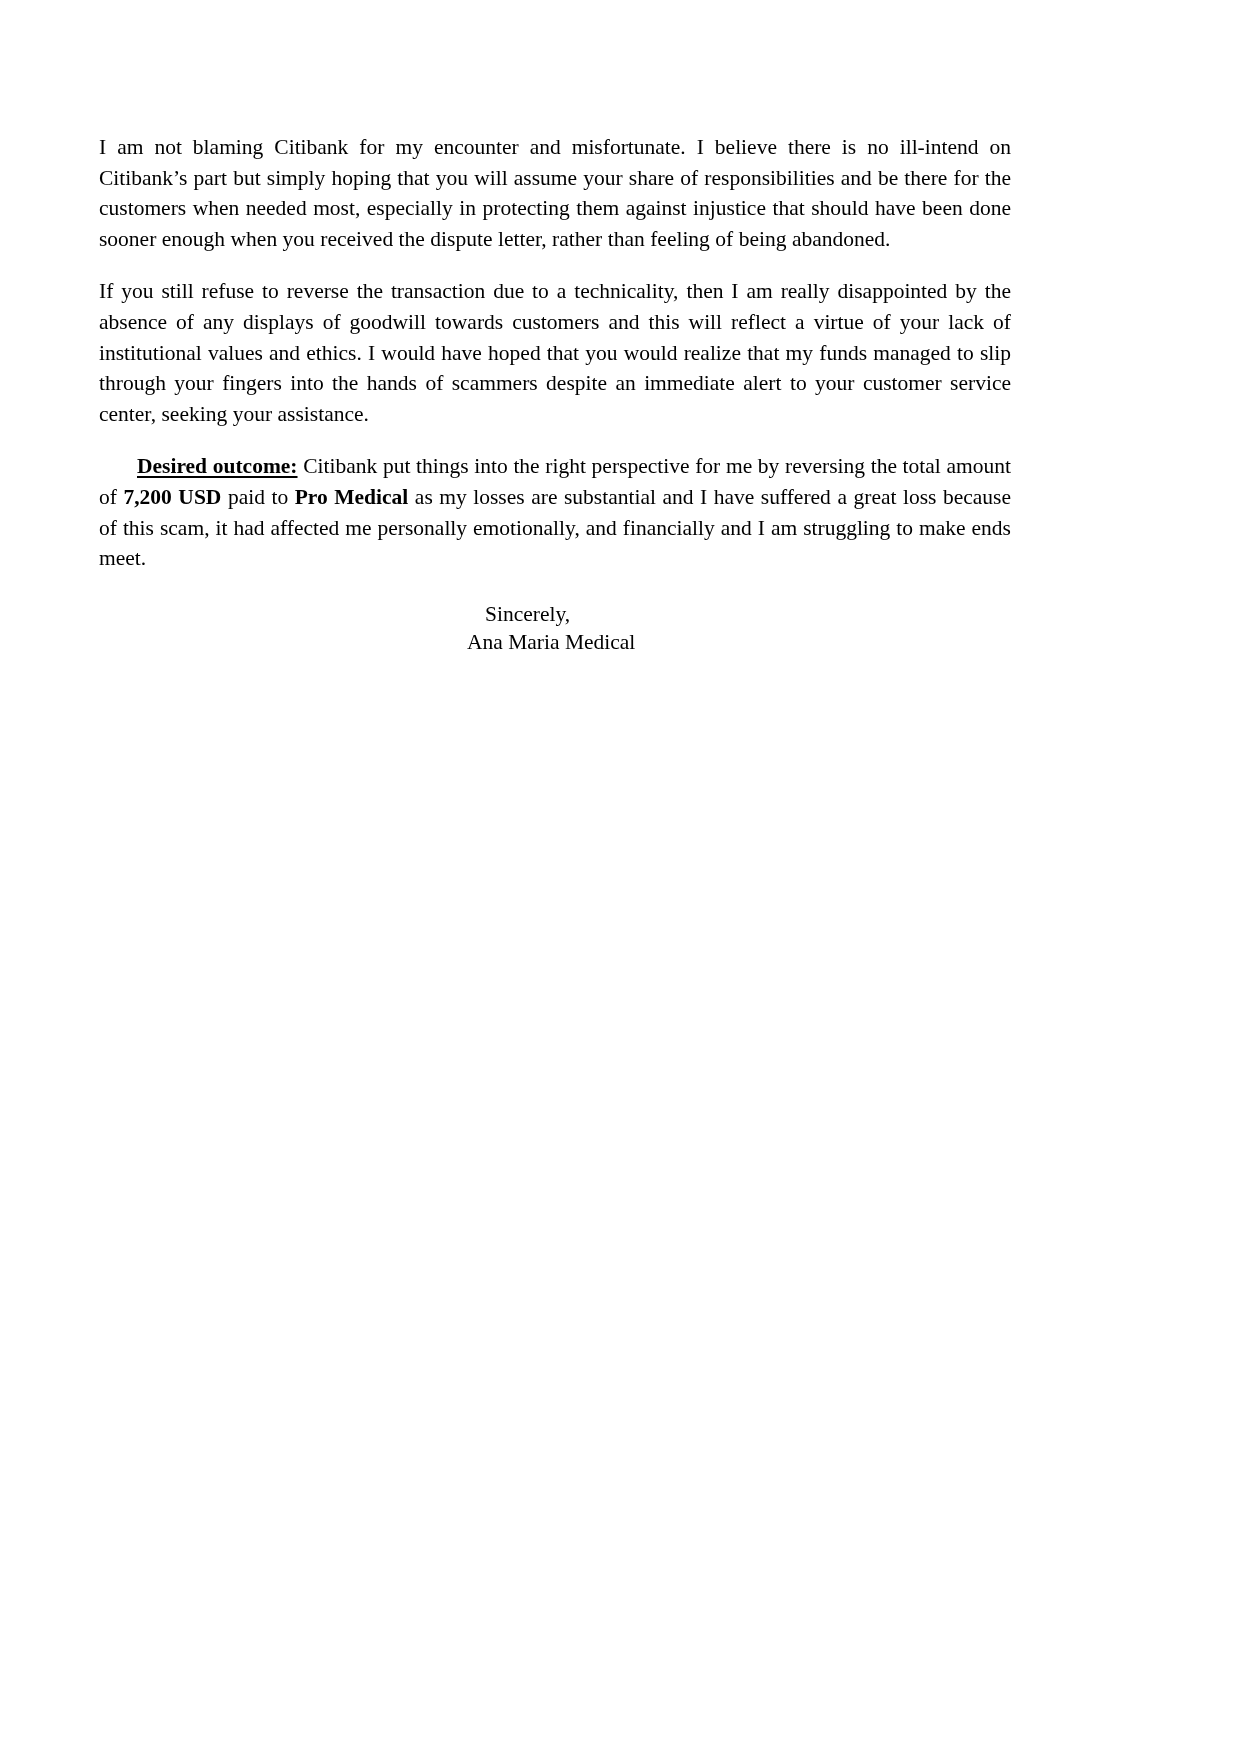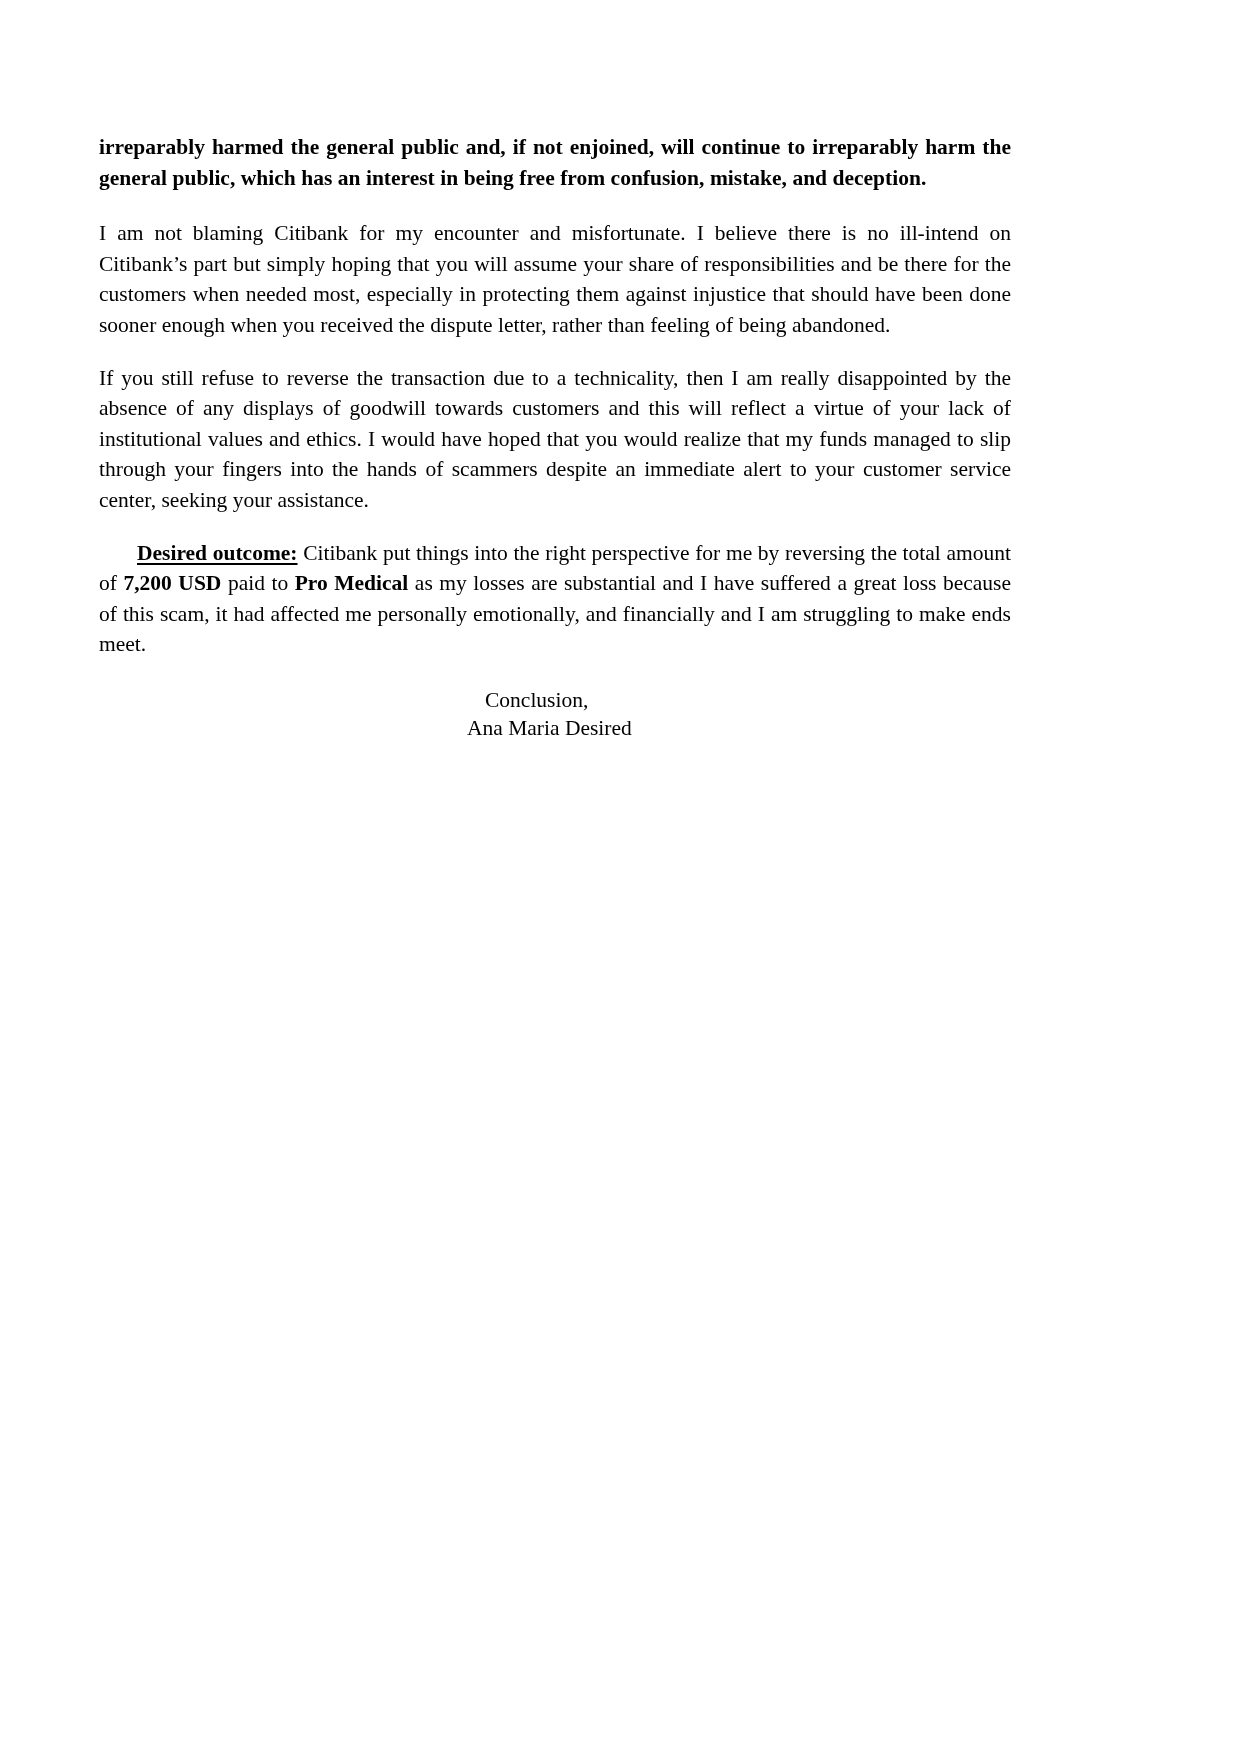--- a/index.html
+++ b/index.html
@@ -77,29 +77,28 @@
   }
   .sig-closing { margin-left: 18px; }
   .sig-name { margin-left: 0px; }
 </style>
 </head>
 <body>
 
 <div class="page">
   <div class="content">
 
-    <p class="para lead">irreparably harmed the general public and, if not enjoined, will continue to irreparably harm the general public, which has an interest in being free from confusion, mistake, and deception.</p>
 
 
     <p class="para">I am not blaming Citibank for my encounter and misfortunate. I believe there is no ill-intend on Citibank’s part but simply hoping that you will assume your share of responsibilities and be there for the customers when needed most, especially in protecting them against injustice that should have been done sooner enough when you received the dispute letter, rather than feeling of being abandoned.</p>
 
     <p class="para">If you still refuse to reverse the transaction due to a technicality, then I am really disappointed by the absence of any displays of goodwill towards customers and this will reflect a virtue of your lack of institutional values and ethics. I would have hoped that you would realize that my funds managed to slip through your fingers into the hands of scammers despite an immediate alert to your customer service center, seeking your assistance.</p>
 
     <p class="para"><span class="strong-underline">Desired outcome:</span><span> Citibank put things into the right perspective for me by reversing the total amount of </span><span class="strong">7,200 USD</span><span> paid to </span><span class="strong">Pro Medical</span><span> as my losses are substantial and I have suffered a great loss because of this scam, it had affected me personally emotionally, and financially and I am struggling to make ends meet.</span></p>
 
 
     <div class="signature-block">
-      <div class="signature-line sig-closing">Conclusion,</div>
-      <div class="signature-line sig-name">Ana Maria Desired</div>
+      <div class="signature-line sig-closing">Sincerely,</div>
+      <div class="signature-line sig-name">Ana Maria Medical</div>
     </div>
 
   </div>
 </div>
 
 </body></html>

